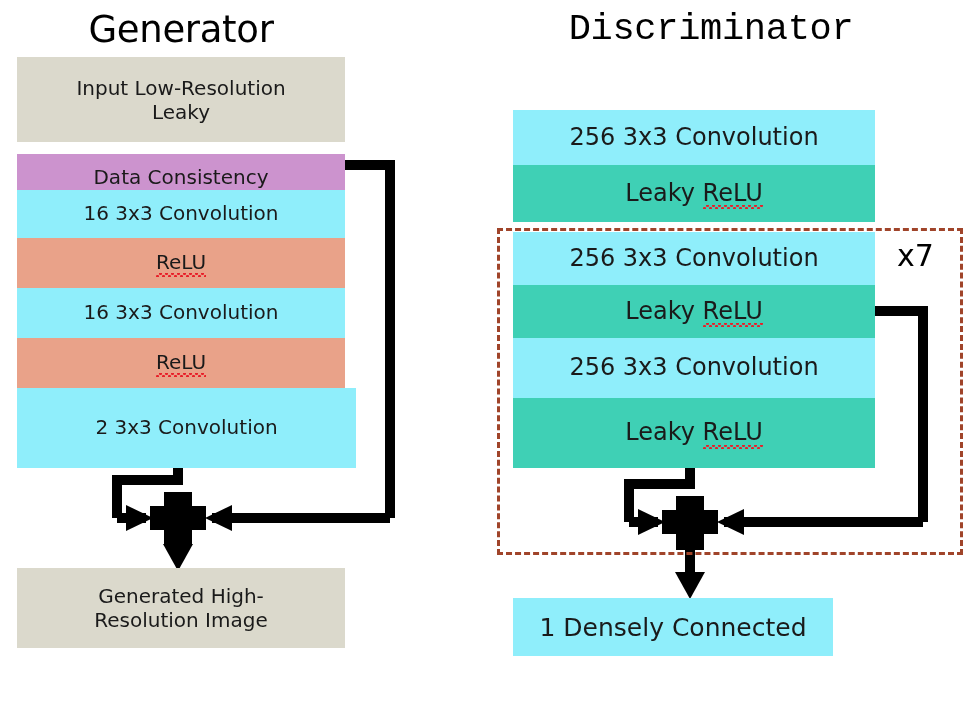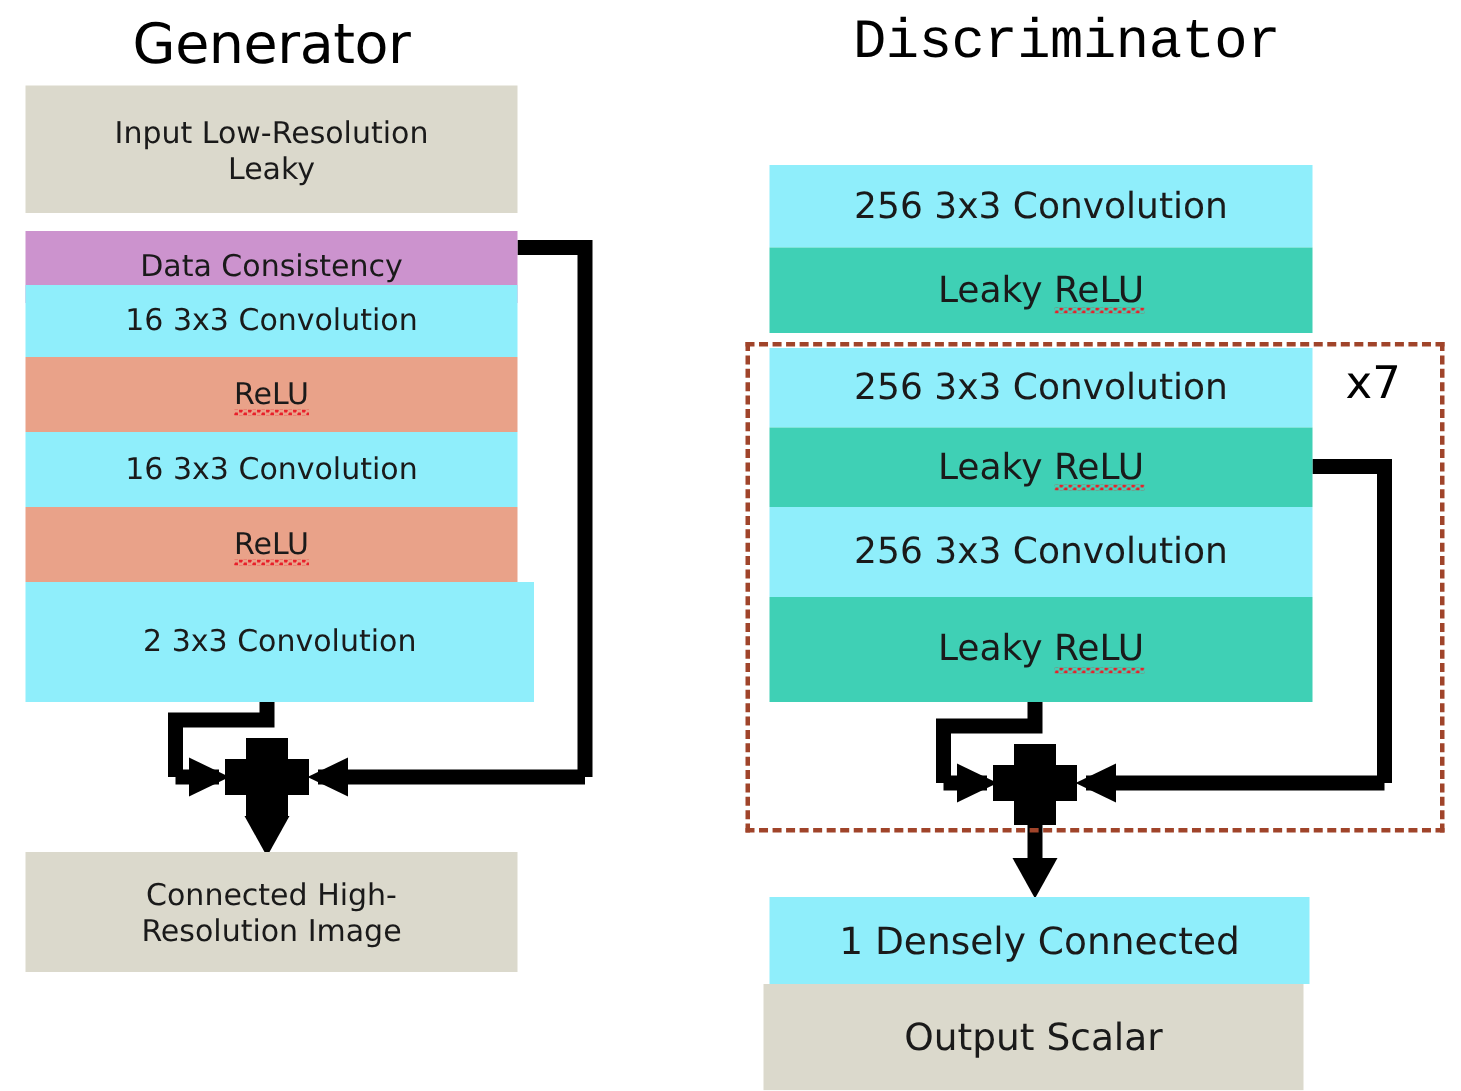--- a/index.html
+++ b/index.html
@@ -141,21 +141,21 @@
 
   <div class="blk" style="left:17px; top:338px; width:328px; height:50px; background:#e9a289;">
     <span class="txt"><span class="sq">ReLU</span></span>
   </div>
 
   <div class="blk" style="left:17px; top:388px; width:339px; height:80px; background:#8feefb;">
     <span class="txt">2 3x3 Convolution</span>
   </div>
 
   <div class="blk two-line" style="left:17px; top:568px; width:328px; height:80px; background:#dbd9cc;">
-    <span class="txt"><span>Connected High-</span><br><span>Resolution Image</span></span>
+    <span class="txt"><span>Generated High-</span><br><span>Resolution Image</span></span>
   </div>
 
   <div class="col-title" style="left:530px; top:8px; width:362px;font-family:Liberation Mono, monospace;">Discriminator</div>
 
 
   <div class="blk" style="left:513px; top:110px; width:362px; height:55px; background:#8feefb; font-size:24px;">
     <span class="txt">256 3x3 Convolution</span>
   </div>
 
   <div class="blk" style="left:513px; top:165px; width:362px; height:57px; background:#3fd0b5; font-size:24px;">
@@ -175,21 +175,18 @@
   </div>
 
   <div class="blk" style="left:513px; top:338px; width:362px; height:60px; background:#8feefb; font-size:24px;">
     <span class="txt">256 3x3 Convolution</span>
   </div>
 
   <div class="blk" style="left:513px; top:398px; width:362px; height:70px; background:#3fd0b5; font-size:24px;">
     <span class="txt">Leaky&nbsp;<span class="sq">ReLU</span></span>
   </div>
 
-  <div class="blk" style="left:513px; top:598px; width:360px; height:58px; background:#8feefb; font-size:25px;">
+  <div class="blk" style="left:513px; top:598px; width:320px; height:58px; background:#8feefb; font-size:25px;">
     <span class="txt">1 Densely Connected</span>
   </div>
 
-  <div class="blk" style="left:509px; top:656px; width:360px; height:71px; background:#dbd9cc; font-size:25px;">
-    <span class="txt">Output Scalar</span>
-  </div>
 
 </div>
 
 </body></html>

